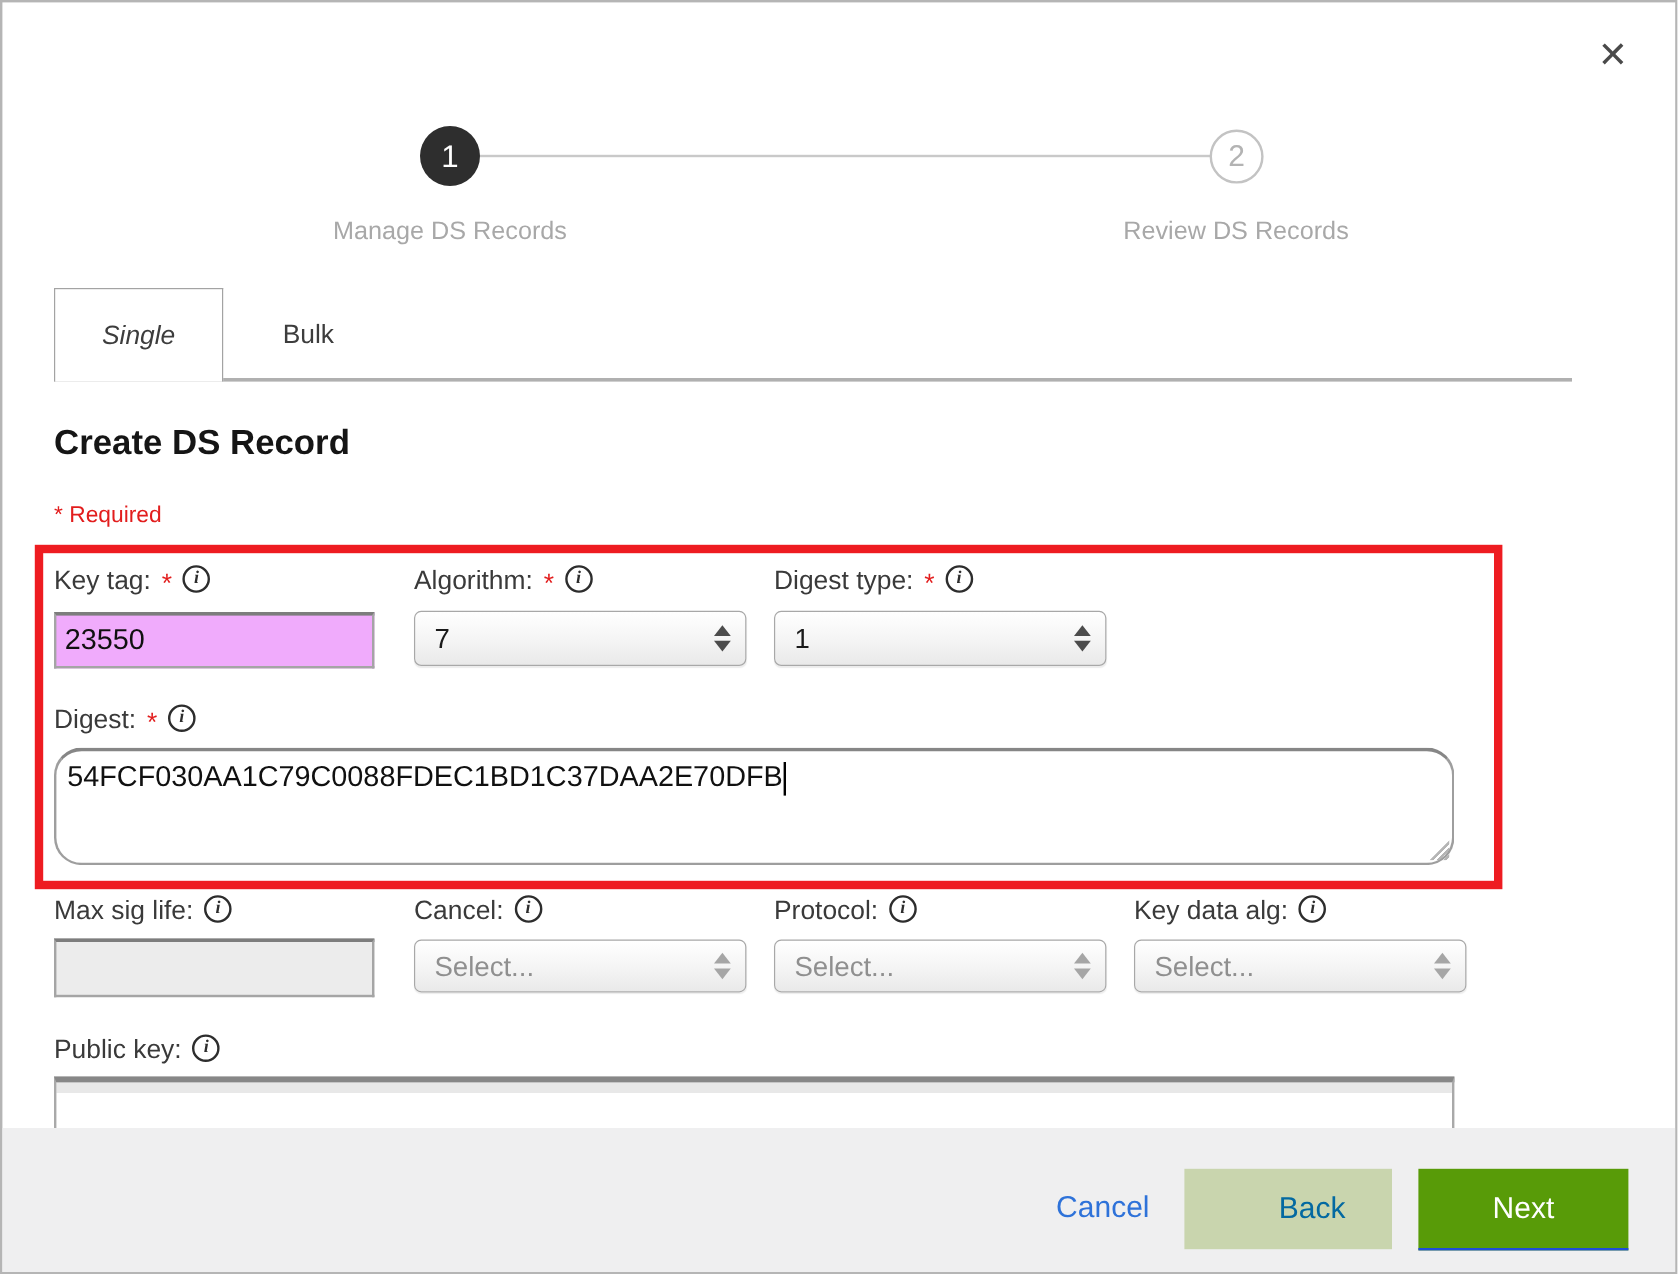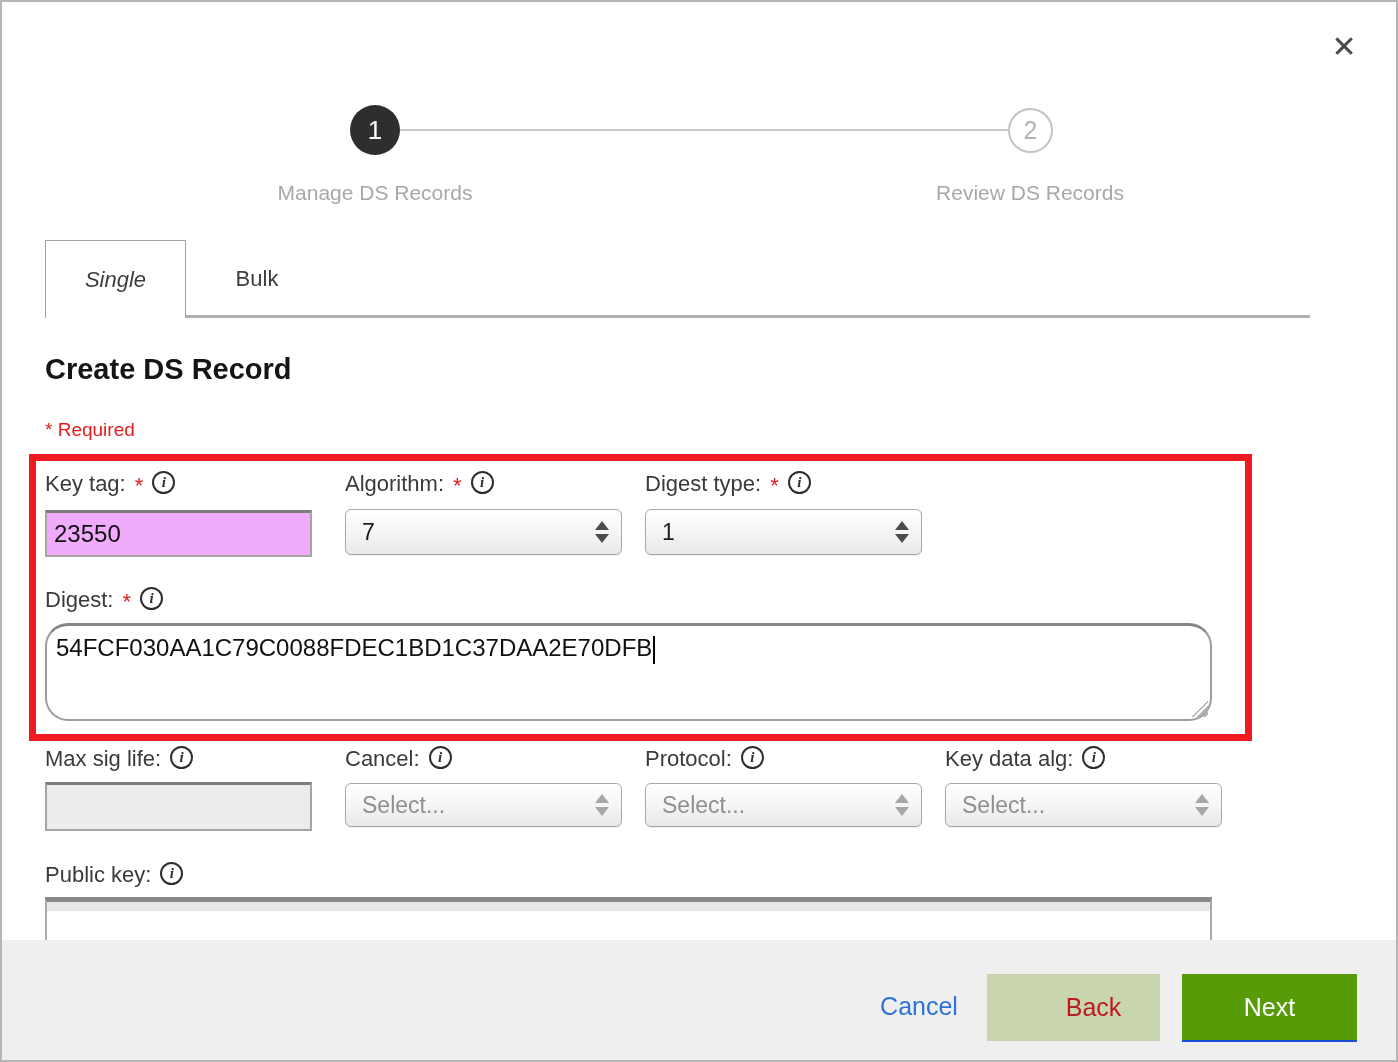--- a/index.html
+++ b/index.html
@@ -110,21 +110,21 @@
     background:linear-gradient(180deg,#e8e8e8 0px,#e8e8e8 9px,#ffffff 9px);
     border:2px solid #a9a9a9; border-top:5px solid #878787; border-bottom:none;
   }
 
   
   .footer { position:absolute; left:0; top:938px; width:100%; height:122px; background:#efeff0; }
   .cancel-link { position:absolute; left:852px; top:52px; width:130px; text-align:center;
     font-size:25px; color:#2e72d9; cursor:pointer; }
   .btn { position:absolute; display:flex; align-items:center; justify-content:center;
     font-size:25px; cursor:pointer; }
-  .btn-back { left:985px; top:34px; width:173px; height:67px; background:#c9d5ae; color:#b91c1c;
+  .btn-back { left:985px; top:34px; width:173px; height:67px; background:#c9d5ae; color:#0369a1;
     cursor:default;padding-left:40px; }
   .btn-next { left:1180px; top:34px; width:175px; height:68px; background:#589b08;
     border-bottom:2px solid #1d4ed8; color:#ffffff; }
 </style>
 </head>
 <body>
 
 <div class="modal">
 
   <div class="close-btn">✕</div>

